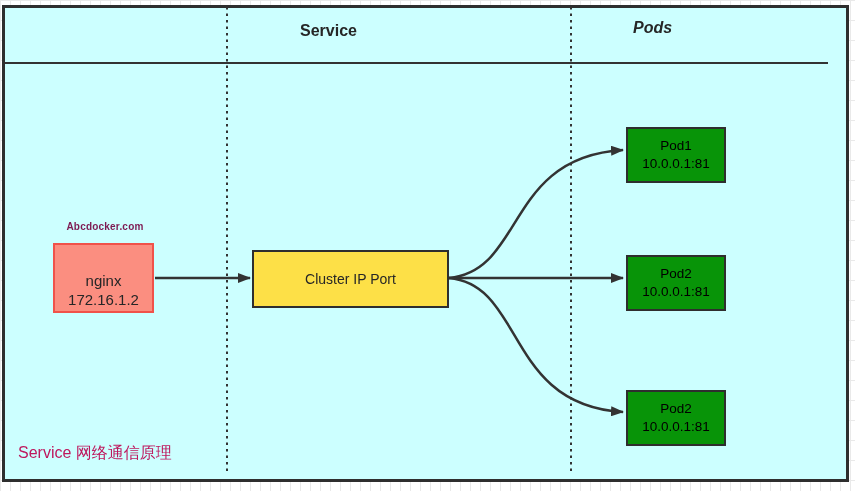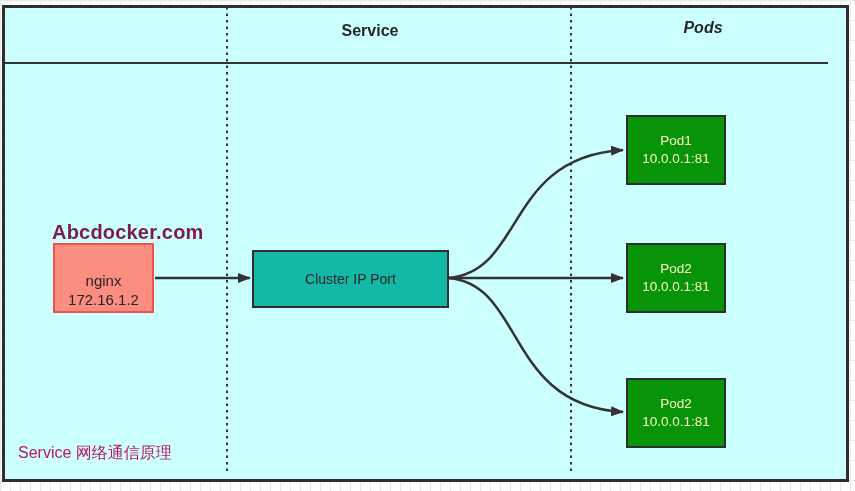--- a/index.html
+++ b/index.html
@@ -24,29 +24,29 @@
     position: absolute;
     left: 0; top: 0;
     width: 855px; height: 491px;
     pointer-events: none;
   }
   .hdr {
     position: absolute;
     font-size: 16px;
     font-weight: bold;
     color: #262626;
-    text-align: center;
+    text-align: left;
   }
   .hdr-service { left: 300px; top: 22px; width: 140px; }
   .hdr-pods   { left: 633px; top: 19px; width: 140px; font-style: italic; }
   .watermark {
     position: absolute;
     left: 52px; top: 221px; width: 106px;
     text-align: center;
-    font-size: 20px;
+    font-size: 10px;
     font-weight: bold;
     color: #7d1a52;
     letter-spacing: 0.2px;
   }
   .node {
     position: absolute;
     display: flex;
     flex-direction: column;
     align-items: center;
     justify-content: center;
@@ -56,32 +56,33 @@
   .client-box {
     left: 53px; top: 243px; width: 101px; height: 70px;
     background: #fb8e80;
     border: 2px solid #f0524a;
     color: #262626;
     font-size: 15px;
     padding-top: 24px;
   }
   .service-box {
     left: 252px; top: 250px; width: 197px; height: 58px;
-    background: #14b8a6;
+    background: #fde047;
     border: 2.5px solid #2e2e2e;
     color: #262626;
     font-size: 14px;
   }
   .pod-box {
-    width: 100px; height: 70px;
+    width: 100px; height: 56px;
     background: #089408;
     border: 2.5px solid #2e2e2e;
-    color: #fef9c3;
+    color: #000000;
     font-size: 13.5px;
     line-height: 18px;
+    margin-top: 12px;
   }
   .pod-1 { left: 626px; top: 115px; }
   .pod-2 { left: 626px; top: 243px; }
   .pod-3 { left: 626px; top: 378px; }
   .caption {
     position: absolute;
     left: 18px; top: 443px;
     font-size: 16px;
     font-weight: normal;
     color: #be185d;

